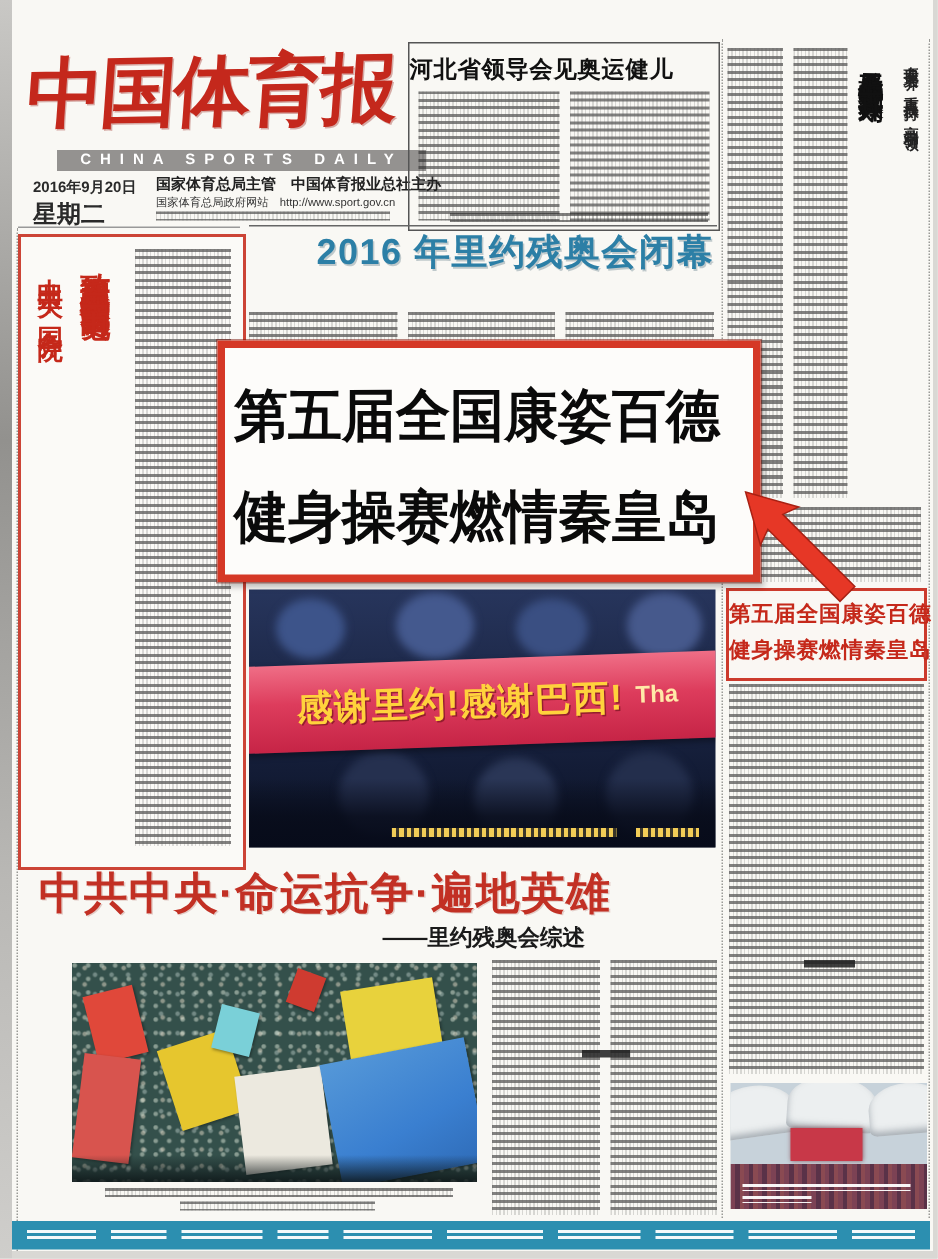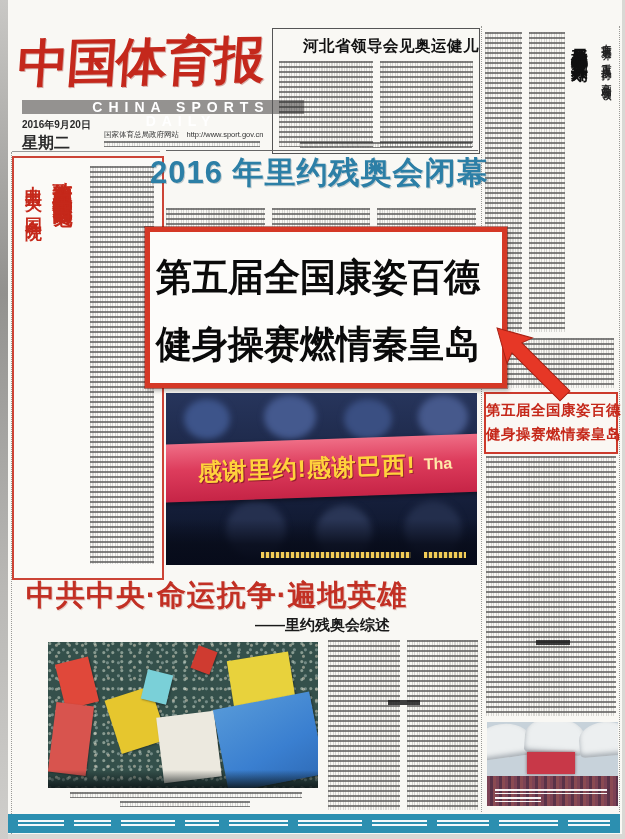--- a/index.html
+++ b/index.html
@@ -23,32 +23,32 @@
   .fzy{background-image:repeating-linear-gradient(90deg, rgba(255,215,90,.95) 0 3px, rgba(255,215,90,.2) 3px 5px);}
 
   .cols{display:flex;gap:7px;}
   .cols > div{flex:1;}
 
   
   .logo{position:absolute;left:18px;top:24px;width:252px;height:74px;
     font-family:"DejaVu Serif",serif;font-weight:700;font-size:51px;line-height:74px;
     color:var(--brand);letter-spacing:-2px;transform:skewX(-5deg) rotate(-1deg);
     text-shadow:1px 1px 0 rgba(150,30,20,.35);white-space:nowrap;}
-  .graybar{position:absolute;left:22px;top:100px;width:246px;height:14px;background:#949290;
-    color:#fff;font-size:14px;letter-spacing:6px;text-align:center;line-height:14px;font-weight:700;padding-left:36px;}
+  .graybar{position:absolute;left:38px;top:100px;width:246px;height:14px;background:#949290;
+    color:#fff;font-size:10px;letter-spacing:6px;text-align:center;line-height:14px;font-weight:700;}
   .mdate{position:absolute;left:22px;top:118px;font-size:10px;font-weight:700;color:#2a2a2a;}
   .mweek{position:absolute;left:22px;top:133px;font-size:16px;font-weight:700;color:#2a2a2a;}
   .morg{position:absolute;left:104px;top:116px;width:190px;font-size:10px;font-weight:700;color:#222;}
   .mweb{position:absolute;left:104px;top:130px;width:190px;font-size:7.5px;color:#333;}
 
   
   .h-top{position:absolute;left:272px;top:28px;width:206px;height:124px;border:1px solid #555;background:transparent;}
-  .h-top .hl{margin-top:7px;text-align:right;font-size:15.5px;font-weight:700;color:#111;letter-spacing:.5px;}
-  .h-teal{position:absolute;left:150px;top:152px;width:310px;height:46px;text-align:center;
-    font-size:31px;font-weight:700;color:var(--teal);letter-spacing:1px;white-space:nowrap;
+  .h-top .hl{margin-top:7px;text-align:left;font-size:15.5px;font-weight:700;color:#111;letter-spacing:.5px;}
+  .h-teal{position:absolute;left:166px;top:152px;width:310px;height:46px;text-align:right;
+    font-size:24px;font-weight:700;color:var(--teal);letter-spacing:1px;white-space:nowrap;
     text-shadow:1px 1px 0 rgba(20,60,80,.25);}
   .h-red-big{position:absolute;left:26px;top:576px;width:444px;font-size:29px;font-weight:700;
     color:#c23024;letter-spacing:1px;white-space:nowrap;text-shadow:1px 1px 0 rgba(140,30,20,.2);}
   .h-sub{position:absolute;left:110px;top:616px;width:280px;text-align:right;font-size:15px;color:#1a1a1a;font-weight:600;}
 
   
   .leftbox{position:absolute;left:12px;top:156px;width:148px;height:420px;border:2px solid #cc4436;background:#fbfaf7;}
   .vtext{writing-mode:vertical-rl;text-orientation:upright;}
   .leftbox .author{position:absolute;left:8px;top:14px;height:180px;font-size:17px;font-weight:700;color:var(--accent);letter-spacing:3px;}
   .leftbox .hl{position:absolute;left:36px;top:8px;height:402px;font-size:20px;font-weight:700;color:var(--accent);letter-spacing:1.5px;}
@@ -122,20 +122,21 @@
   <div class="scan-strip"></div>
 
   <div class="dotted-v" style="left:11px;top:152px;height:682px;"></div>
   <div class="dotted-v" style="left:619px;top:26px;height:786px;"></div>
   <div class="dotted-v" style="left:481px;top:26px;height:786px;"></div>
 
   <div class="logo">中国体育报</div>
   <div class="graybar">CHINA SPORTS DAILY</div>
   <div class="mdate">2016年9月20日</div>
   <div class="mweek">星期二</div>
+  <div class="morg">国家体育总局主管　中国体育报业总社主办</div>
   <div class="mweb">国家体育总局政府网站　http://www.sport.gov.cn</div>
   <div class="fz" style="position:absolute;left:104px;top:141px;width:156px;height:6px;"></div>
   <div class="rule-h" style="left:12px;top:151px;width:148px;background:#999;"></div>
 
   <div class="h-top">
     <div class="hl">河北省领导会见奥运健儿</div>
     <div class="cols" style="position:absolute;left:6px;top:32px;width:194px;height:86px;">
       <div class="fz"></div>
       <div class="fz"></div>
     </div>

